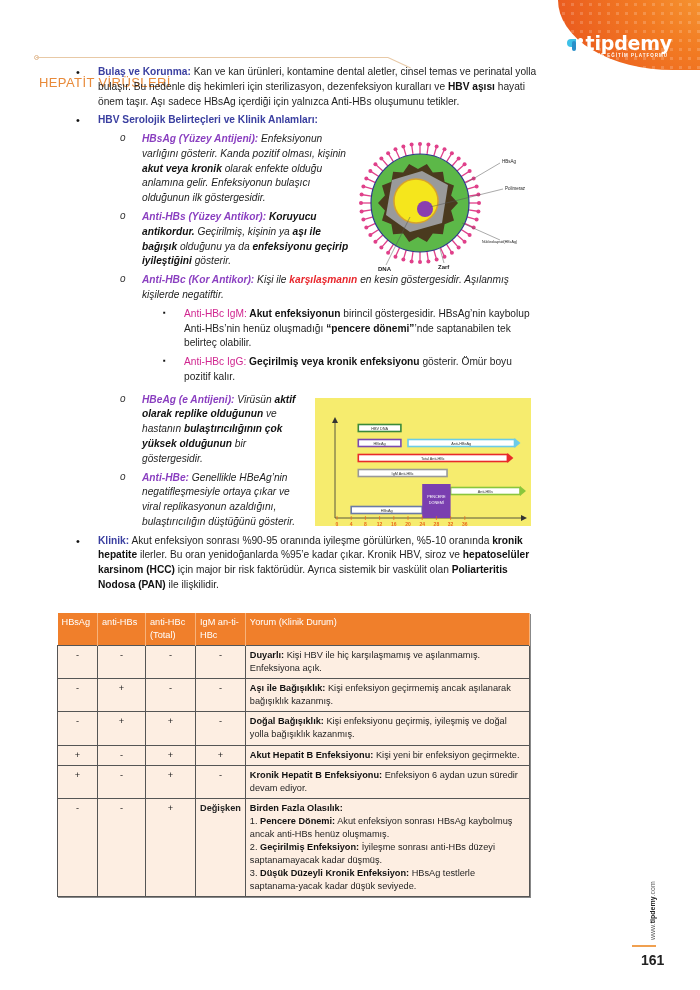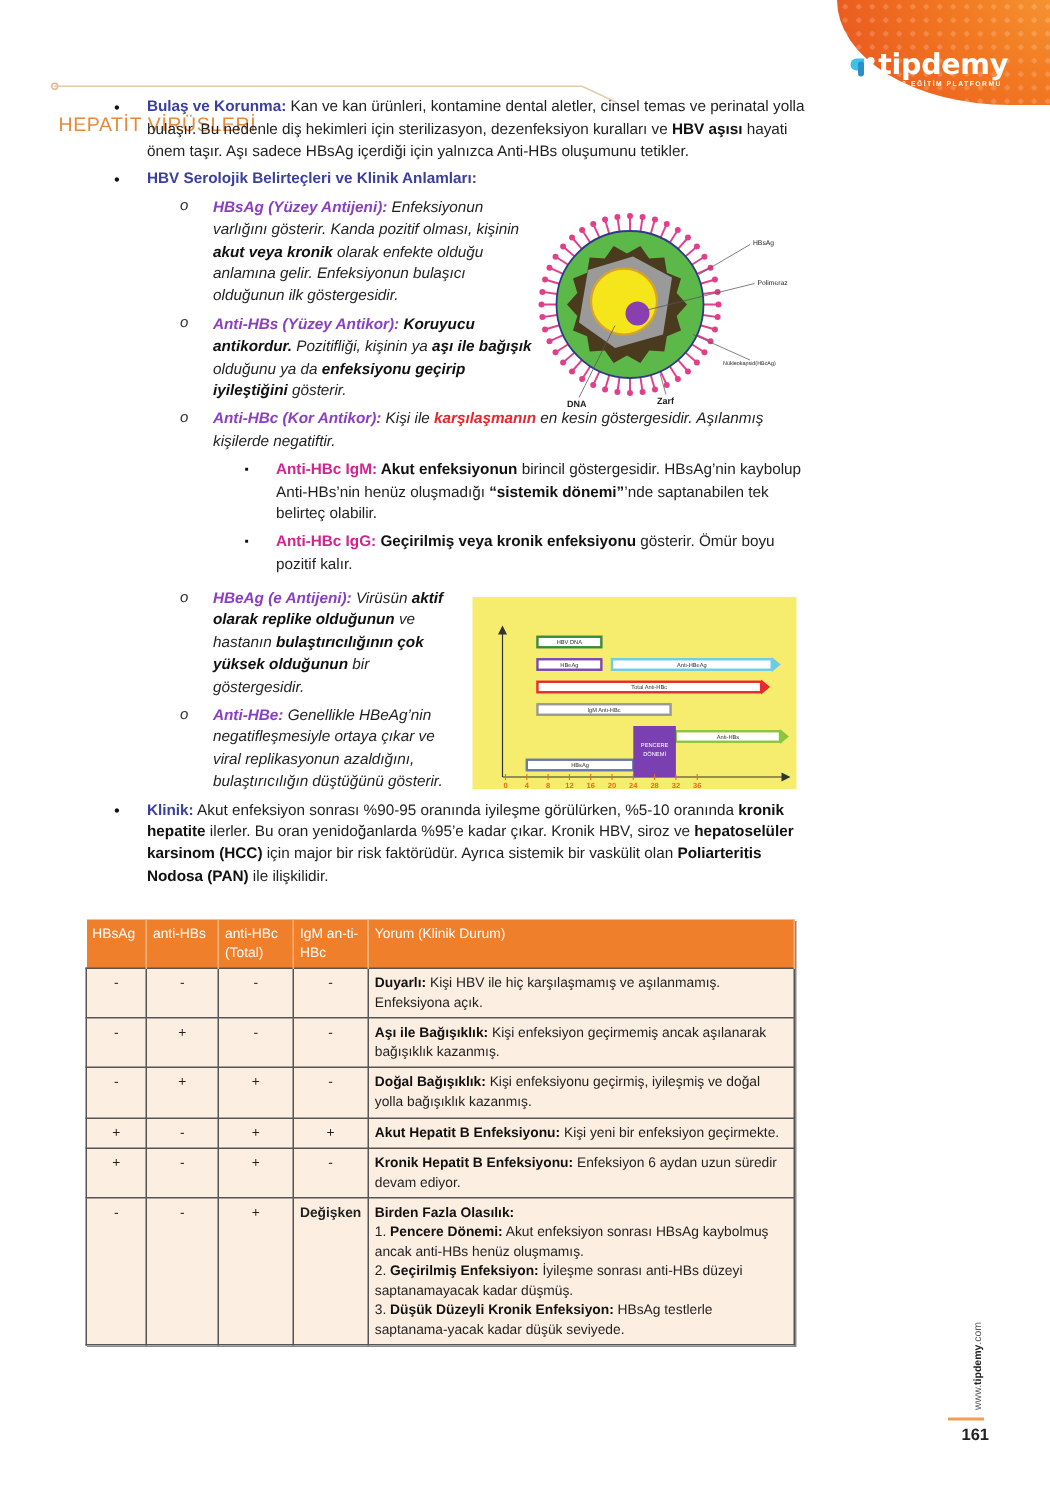--- a/index.html
+++ b/index.html
@@ -26,37 +26,37 @@
 
   .content { position: absolute; left: 60px; top: 65px; width: 480px; }
   .bullet { position: relative; padding-left: 38px; margin-bottom: 4px; }
   .bullet::before { content: "•"; position: absolute; left: 16px; top: 0; font-size: 11px; color: #111; }
   .sub { position: relative; padding-left: 82px; margin-bottom: 4px; font-style: italic; }
   .sub::before { content: "o"; position: absolute; left: 60px; top: -1px; font-size: 10px; color: #333; }
   .subsub { position: relative; padding-left: 124px; margin-bottom: 4px; }
   .subsub::before { content: "▪"; position: absolute; left: 103px; top: 0; font-size: 8px; color: #111; }
   .hdr-blue { color: #3a3fa0; font-weight: bold; }
   .hdr-purple { color: #8a3fc0; font-weight: bold; }
-  .hdr-magenta { color: #d0258f; font-weight: bold; }
+  .hdr-magenta { color: #d0258f; font-weight: normal; }
   .red-bold { color: #e8262c; font-weight: bold; text-align: right; }
   b { font-weight: bold; color: #111; }
   .narrow { width: 270px; }
 
   .virus { position: absolute; left: 358px; top: 137px; width: 190px; height: 140px; }
   .chart-box { position: absolute; left: 315px; top: 398px; width: 216px; height: 128px; background: #f6ec6e; }
 
   table.sero { position: absolute; left: 57px; top: 613px; width: 473px; border-collapse: collapse; font-size: 9.2px; line-height: 1.42; box-shadow: 1px 1px 0 #888; }
   table.sero th { background: #f07f2b; color: #fff; font-weight: normal; text-align: left; padding: 3px 4px; vertical-align: top; border-right: 1px solid #f7b27a; }
   table.sero td { background: #fdeee2; border: 1px solid #555; padding: 3px 4px; vertical-align: top; }
   table.sero td.c { text-align: center; }
 
   .vertical-url { position: absolute; left: 648px; top: 880px; transform-origin: left top; transform: rotate(-90deg) translateX(-60px); font-size: 7px; color: #555; white-space: nowrap; }
   .vertical-url b { color: #222; }
   .page-rule { position: absolute; left: 632px; top: 945px; width: 24px; height: 1.5px; background: #f0a050; }
-  .page-num { position: absolute; left: 641px; top: 950px; font-size: 11px; font-weight: bold; color: #222; }
+  .page-num { position: absolute; left: 641px; top: 950px; font-size: 14px; font-weight: bold; color: #222; }
 </style>
 </head>
 <body>
 
 <div class="brand-corner">
   <div class="blob"></div>
   <div class="dots"></div>
 </div>
 <div class="logo">
   <div class="mark">
@@ -80,29 +80,29 @@
 
   <div class="bullet">
     <span class="hdr-blue">HBV Serolojik Belirteçleri ve Klinik Anlamları:</span>
   </div>
 
   <div class="sub narrow" style="width:290px">
     <span class="hdr-purple">HBsAg (Yüzey Antijeni):</span><span> Enfeksiyonun varlığını gösterir. Kanda pozitif olması, kişinin </span><b>akut veya kronik</b><span> olarak enfekte olduğu anlamına gelir. Enfeksiyonun bulaşıcı olduğunun ilk göstergesidir.</span>
   </div>
 
   <div class="sub" style="width:295px">
-    <span class="hdr-purple">Anti-HBs (Yüzey Antikor):</span><b> Koruyucu antikordur.</b><span> Pozitifliği, kişinin ya </span><b>aşı ile bağışık</b><span> olduğunu ya da </span><b>enfeksiyonu geçirip iyileştiğini</b><span> gösterir.</span>
+    <span class="hdr-purple">Anti-HBs (Yüzey Antikor):</span><b> Koruyucu antikordur.</b><span> Geçirilmiş, kişinin ya </span><b>aşı ile bağışık</b><span> olduğunu ya da </span><b>enfeksiyonu geçirip iyileştiğini</b><span> gösterir.</span>
   </div>
 
   <div class="sub">
     <span class="hdr-purple">Anti-HBc (Kor Antikor):</span><span> Kişi ile </span><span class="red-bold">karşılaşmanın</span><span> en kesin göstergesidir. Aşılanmış kişilerde negatiftir.</span>
   </div>
 
   <div class="subsub">
-    <span class="hdr-magenta">Anti-HBc IgM:</span><b> Akut enfeksiyonun</b><span> birincil göstergesidir. HBsAg’nin kaybolup Anti-HBs’nin henüz oluşmadığı </span><b>“sistemik dönemi”</b><span>’nde saptanabilen tek belirteç olabilir.</span>
+    <span class="hdr-magenta">Anti-HBc IgM:</span><b> Akut enfeksiyonun</b><span> birincil göstergesidir. HBsAg’nin kaybolup Anti-HBs’nin henüz oluşmadığı </span><b>“pencere dönemi”</b><span>’nde saptanabilen tek belirteç olabilir.</span>
   </div>
 
   <div class="subsub" style="margin-bottom:8px">
     <span class="hdr-magenta">Anti-HBc IgG:</span><b> Geçirilmiş veya kronik enfeksiyonu</b><span> gösterir. Ömür boyu pozitif kalır.</span>
   </div>
 
   <div class="sub" style="width:245px">
     <span class="hdr-purple">HBeAg (e Antijeni):</span><span> Virüsün </span><b>aktif olarak replike olduğunun</b><span> ve hastanın </span><b>bulaştırıcılığının çok yüksek olduğunun</b><span> bir göstergesidir.</span>
   </div>
 

